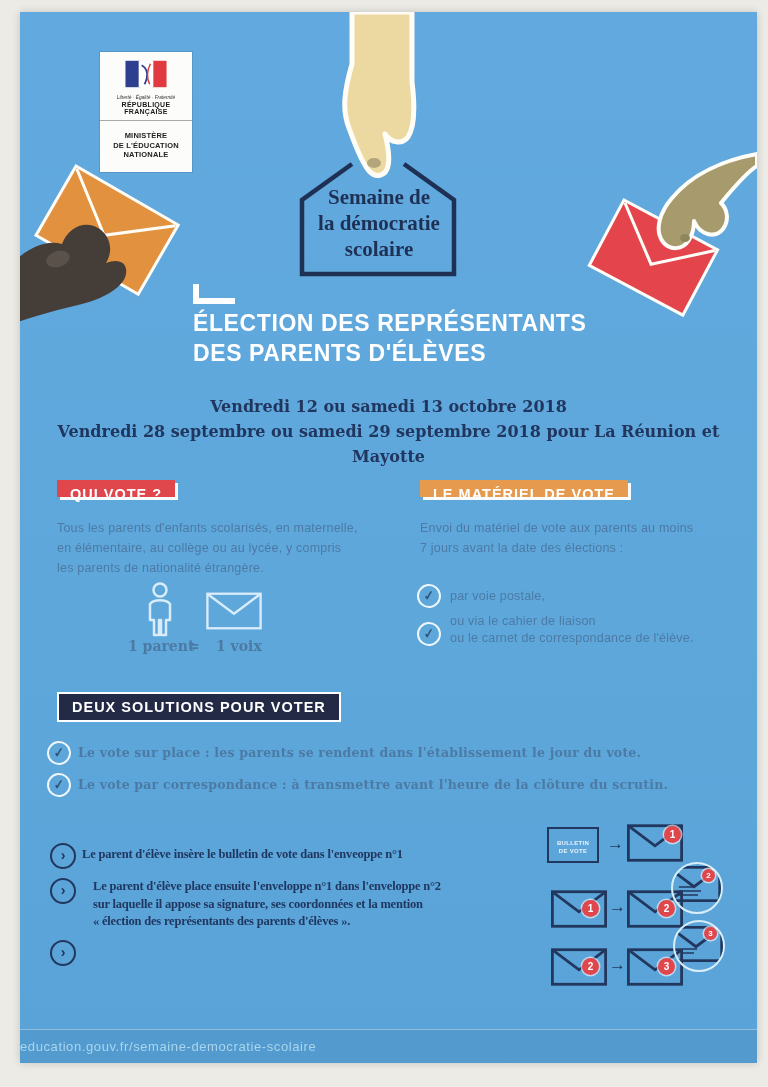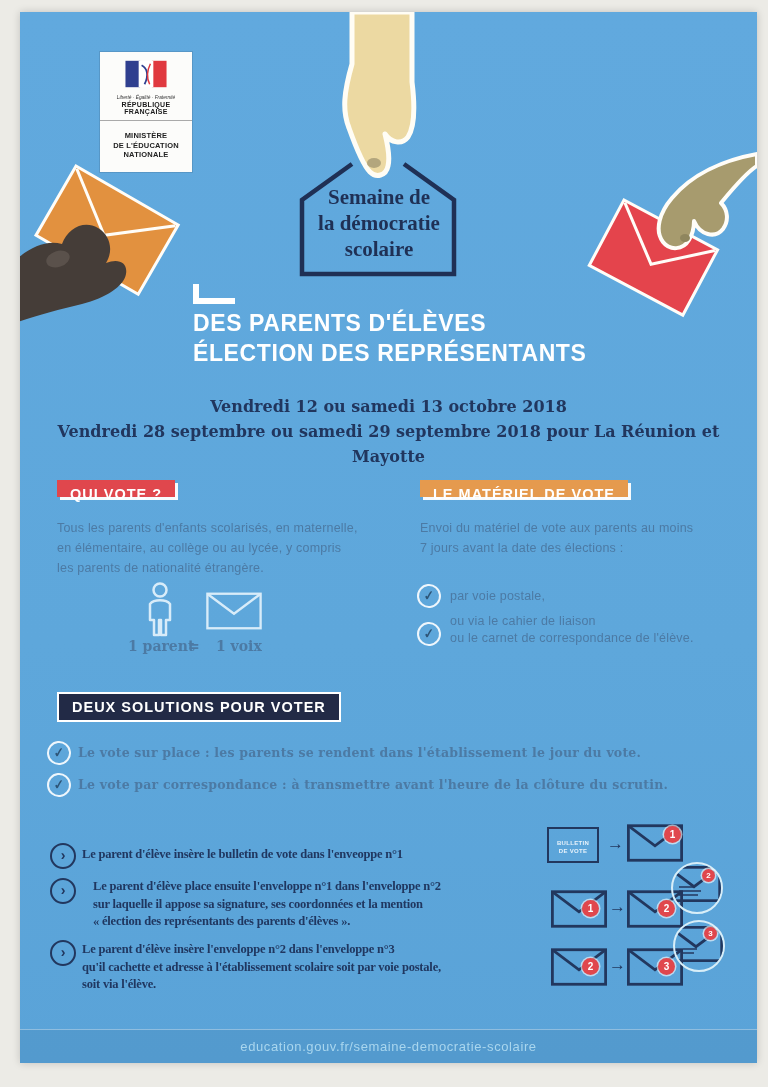--- a/index.html
+++ b/index.html
@@ -65,21 +65,21 @@
         font-size:6px;font-weight:bold;text-align:center;line-height:8px;padding-top:10px;box-sizing:border-box;letter-spacing:.3px}
   .rbadge{width:17px;height:17px;background:#e0474d;border-radius:50%;color:#fff;
           font-size:10px;font-weight:bold;text-align:center;line-height:17px;box-shadow:0 0 0 1.5px rgba(255,255,255,.6)}
   .rbadge.sm{width:13px;height:13px;font-size:8px;line-height:13px}
   .arrow{color:#22375e;font-size:17px;font-weight:bold}
   .callout{width:48px;height:48px;border:2px solid #d8eef8;border-radius:50%;overflow:hidden}
   .tline{position:absolute;height:1.5px;background:rgba(34,55,94,.75)}
 
   
   .footer{left:0;bottom:0;width:737px;height:33px;background:rgba(27,74,120,.10);
-          border-top:1px solid rgba(255,255,255,.35);text-align:center}
+          border-top:1px solid rgba(255,255,255,.35);text-align:left}
   .footer span{color:#a9d6ee;font-size:13px;letter-spacing:.6px;line-height:33px}
 </style>
 </head>
 <body>
 
 <div class="poster">
 
   <svg width="0" height="0" style="position:absolute">
     <defs>
       <symbol id="envsym" viewBox="0 0 60 40">
@@ -135,22 +135,22 @@
     <div class="ministry">
       <div>MINISTÈRE</div>
       <div>DE L'ÉDUCATION</div>
       <div>NATIONALE</div>
     </div>
   </div>
 
 
   <div class="abs title-brk"></div>
   <div class="abs headline">
+    <div>ÉLECTION DES REPRÉSENTANTS</div>
     <div>DES PARENTS D'ÉLÈVES</div>
-    <div>ÉLECTION DES REPRÉSENTANTS</div>
   </div>
 
   <div class="abs dates">
     <div>Vendredi 12 ou samedi 13 octobre 2018</div>
     <div>Vendredi 28 septembre ou samedi 29 septembre 2018 pour La Réunion et Mayotte</div>
   </div>
 
   <div class="abs badge badge-red" style="left:37px;top:468px">QUI VOTE ?</div>
   <div class="abs muted" style="left:37px;top:506px;width:370px">
     <div>Tous les parents d'enfants scolarisés, en maternelle,</div>
@@ -193,25 +193,20 @@
   <div class="abs steptxt" style="left:62px;top:834px">Le parent d'élève insère le bulletin de vote dans l'enveoppe n°1</div>
 
   <div class="abs stepc" style="left:30px;top:866px">›</div>
   <div class="abs steptxt" style="left:73px;top:866px">
     <div>Le parent d'élève place ensuite l'enveloppe n°1 dans l'enveloppe n°2</div>
     <div>sur laquelle il appose sa signature, ses coordonnées et la mention</div>
     <div>« élection des représentants des parents d'élèves ».</div>
   </div>
 
   <div class="abs stepc" style="left:30px;top:928px">›</div>
-  <div class="abs steptxt" style="left:62px;top:929px">
-    <div>Le parent d'élève insère l'enveloppe n°2 dans l'enveloppe n°3</div>
-    <div>qu'il cachette et adresse à l'établissement scolaire soit par voie postale,</div>
-    <div>soit via l'élève.</div>
-  </div>
 
   <div class="abs card" style="left:527px;top:815px">
     <div>BULLETIN</div>
     <div>DE VOTE</div>
   </div>
   <div class="abs arrow" style="left:587px;top:822px">→</div>
   <svg class="abs env" style="left:607px;top:812px">
       <use href="#envsym"></use>
     </svg>
   <div class="abs rbadge" style="left:644px;top:814px">1</div>

